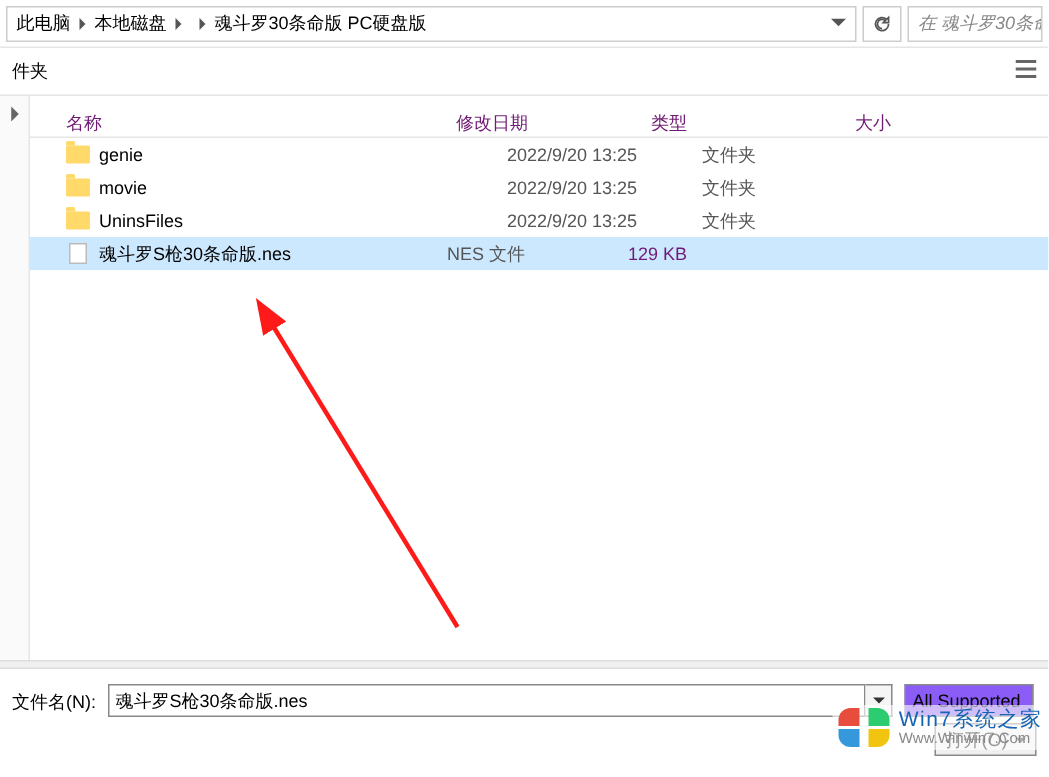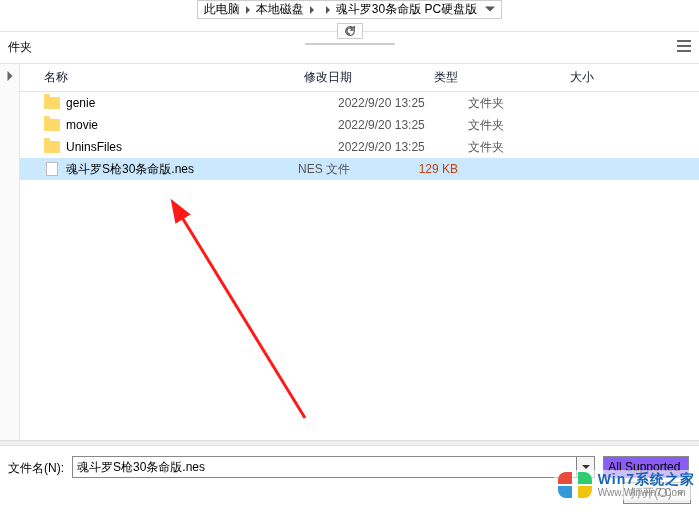--- a/index.html
+++ b/index.html
@@ -1,52 +1,52 @@
 <!DOCTYPE html>
 <html><head>
 <meta charset="utf-8">
 <style>
 * { box-sizing: border-box; margin: 0; padding: 0; }
 body { font-family: "Microsoft YaHei", "Segoe UI", sans-serif; font-size: 12px; background: #fff; width: 699px; height: 518px; overflow: hidden; position: relative; }
 
 
-.addr-row { height: 32px; border-bottom: 1px solid #e5e5e5; display: flex; align-items: center; padding: 0 4px; gap: 4px; flex-direction: column; }
+.addr-row { height: 32px; border-bottom: 1px solid #e5e5e5; display: flex; align-items: center; padding: 0 4px; gap: 4px; }
 .addr-box { flex: 1; height: 24px; border: 1px solid #ccc; display: flex; align-items: center; padding: 0 6px; gap: 4px; background: #fff; }
 .crumb { display: flex; align-items: center; gap: 4px; }
 .crumb-sep svg { width: 8px; height: 8px; fill: #555; }
 .sq-btn { width: 26px; height: 24px; border: 1px solid #ccc; display: flex; align-items: center; justify-content: center; background: #fff; }
 .search-box { width: 90px; height: 24px; border: 1px solid #ccc; display: flex; align-items: center; padding: 0 6px; color: #888; overflow: hidden; white-space: nowrap; font-style: italic; }
 
 
 .sub-row { height: 32px; display: flex; align-items: center; padding: 0 8px; border-bottom: 1px solid #e5e5e5; justify-content: space-between; }
 
 
 .main { display: flex; height: 376px; }
 .nav-col { width: 20px; border-right: 1px solid #e5e5e5; background: #fafafa; display: flex; flex-direction: column; align-items: center; padding-top: 6px; gap: 10px; color: #666; }
 .nav-col svg { width: 10px; height: 10px; fill: #666; }
 .list-col { flex: 1; display: flex; flex-direction: column; }
 
 
-.lh { height: 28px; display: flex; align-items: center; border-bottom: 1px solid #e5e5e5; color: #0f172a; padding-left: 24px; }
+.lh { height: 28px; display: flex; align-items: flex-end; border-bottom: 1px solid #e5e5e5; color: #701a75; padding-left: 24px; }
 .col-name { width: 260px; }
 .col-date { width: 130px; }
 .col-type { width: 100px; }
 .col-size { width: 80px; text-align: right; padding-right: 20px; }
 
 
 .row { height: 22px; display: flex; align-items: center; padding-left: 24px; }
 .row.sel { background: #cce8ff; }
 .ic { width: 16px; height: 16px; margin-right: 6px; display: inline-flex; align-items: center; justify-content: center; }
 .folder-ic { width: 16px; height: 12px; background: #ffd96a; border-radius: 1px; position: relative; }
 .folder-ic::before { content: ""; position: absolute; top: -3px; left: 0; width: 6px; height: 3px; background: #ffd96a; border-radius: 1px 1px 0 0; }
 .file-ic { width: 12px; height: 14px; background: #fff; border: 1px solid #bbb; }
 .cell-name { width: 254px; display: flex; align-items: center; }
 .cell-date { width: 130px; color: #555; margin-left: 40px; }
 .cell-type { width: 100px; color: #555; }
-.cell-size { width: 80px; text-align: right; color: #c2410c; padding-right: 20px; }
+.cell-size { width: 80px; text-align: right; color: #701a75; padding-right: 20px; }
 
 
 .sep-bar { height: 6px; background: #f0f0f0; border-top: 1px solid #ddd; border-bottom: 1px solid #ddd; }
 .bottom { padding: 10px 8px; display: flex; align-items: flex-start; gap: 8px; }
 .fn-label { padding-top: 4px; }
 .fn-input-wrap { flex: 1; display: flex; }
 .fn-input { flex: 1; height: 22px; border: 1px solid #888; padding: 0 4px; font-family: inherit; font-size: 12px; }
 .fn-dd { width: 18px; height: 22px; border: 1px solid #888; border-left: none; display: flex; align-items: center; justify-content: center; background: #f5f5f5; }
 .right-col { display: flex; flex-direction: column; gap: 4px; }
 .combo { height: 22px; border: 1px solid #888; display: flex; align-items: center; padding: 0 4px; background: #8b5cf6; width: 86px; overflow: hidden; white-space: nowrap; }
@@ -58,21 +58,21 @@
 
 
 .wm { position: absolute; right: 0; bottom: 18px; display: flex; align-items: center; gap: 6px; background: rgba(255,255,255,0.6); padding: 2px 4px; }
 .wm-logo { width: 34px; height: 26px; position: relative; }
 .wm-logo .q { position: absolute; width: 14px; height: 12px; }
 .wm-logo .a { top:0; left:0; background:#e74c3c; border-top-left-radius:8px; }
 .wm-logo .b { top:0; right:0; background:#2ecc71; border-top-right-radius:8px; }
 .wm-logo .c { bottom:0; left:0; background:#3498db; border-bottom-left-radius:8px; }
 .wm-logo .d { bottom:0; right:0; background:#f1c40f; border-bottom-right-radius:8px; }
 .wm-txt { font-size: 12px; line-height: 1.1; }
-.wm-t1 { color:#1664b3; font-weight:700; letter-spacing:1px; font-size:14px; }
+.wm-t1 { color:#1664b3; font-weight:400; letter-spacing:1px; font-size:14px; }
 .wm-t2 { color:#888; font-size:10px; }
 
 .spacer { flex: 1; }
 </style>
 </head>
 <body>
 
 <div class="addr-row">
   <div class="addr-box">
     <span class="crumb">

